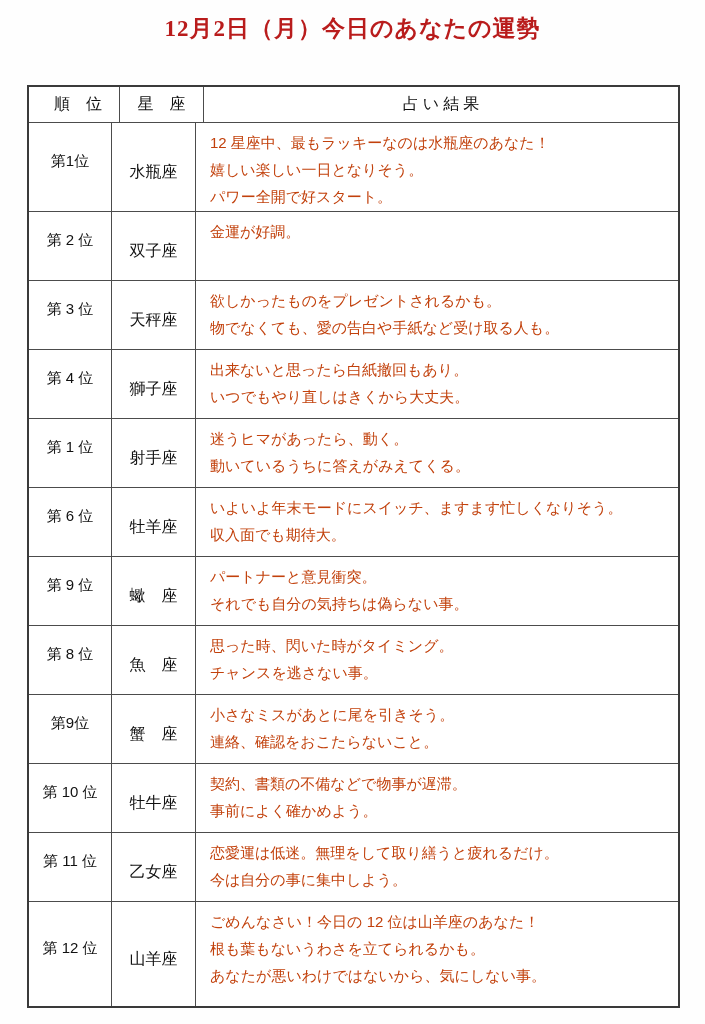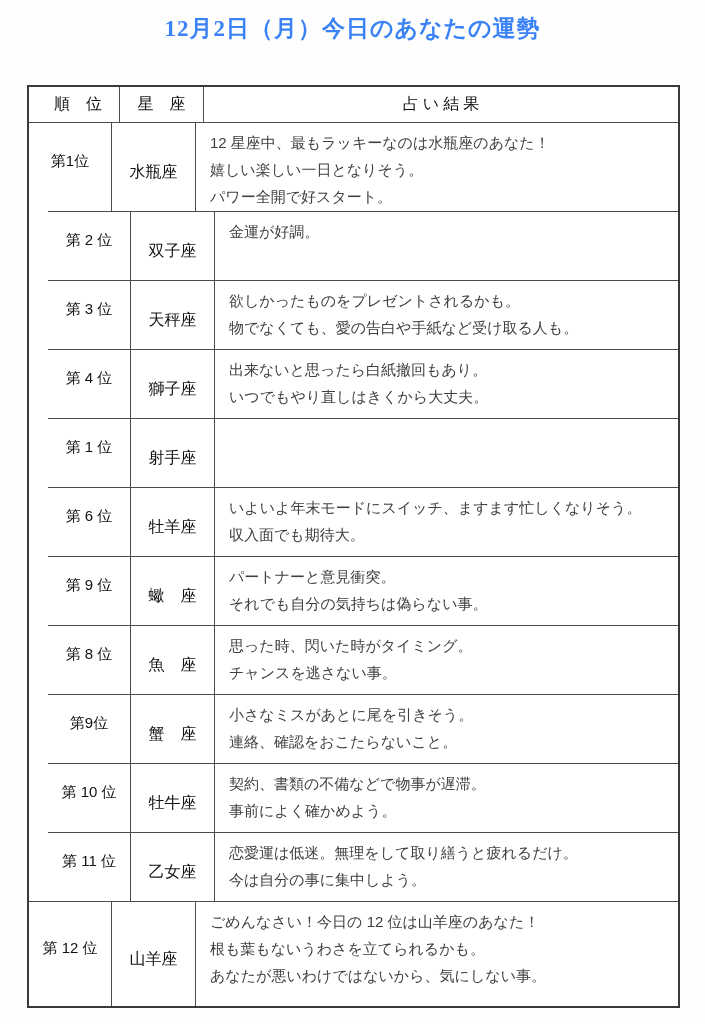--- a/index.html
+++ b/index.html
@@ -19,38 +19,38 @@
     position: absolute;
     top: 13px;
     left: 0;
     width: 100%;
     margin: 0;
     text-align: center;
     font-family: "Liberation Serif", "DejaVu Serif", serif;
     font-size: 23px;
     font-weight: bold;
     letter-spacing: 1px;
-    color: #3b82f6;
+    color: #b91c1c;
   }
   .fortune-table {
     position: absolute;
     left: 27px;
     top: 85px;
     width: 649px;
     border: 2px solid #3a3a3a;
     box-sizing: content-box;
     background: #ffffff;
   }
   .trow {
     display: flex;
     border-top: 1px solid #4c4c4c;
   }
   .trow:first-child { border-top: none; padding-left: 8px; }
   .trow.header { height: 35px; }
-  .trow.h2 { height: 68px; margin-left: 19px; }
+  .trow.h2 { height: 68px; }
   .trow.h3 { height: 88px; }
   .trow.h3b { height: 104px; }
   .cell {
     box-sizing: border-box;
     overflow: hidden;
   }
   .cell.rank {
     width: 83px;
     border-right: 1px solid #4c4c4c;
     display: flex;
@@ -74,21 +74,21 @@
   .trow.body .cell.sign { padding-top: 10px; }
   .cell.result {
     flex: 1;
     font-family: "Liberation Sans", "DejaVu Sans", sans-serif;
     font-size: 15px;
     padding: 6px 10px 0 14px;
   }
   .cell.result .line {
     line-height: 27px;
     white-space: nowrap;
-    color: #404040;
+    color: #c2410c;
   }
   .trow.header .cell {
     display: flex;
     align-items: center;
     justify-content: center;
     font-family: "Liberation Serif", "DejaVu Serif", serif;
     font-size: 16px;
     font-weight: normal;
     padding: 0;
     white-space: pre;
@@ -142,20 +142,24 @@
       <div class="cell sign">獅子座</div>
       <div class="cell result">
         <div class="line">出来ないと思ったら白紙撤回もあり。</div>
         <div class="line">いつでもやり直しはきくから大丈夫。</div>
       </div>
     </div>
 
     <div class="trow body h2">
       <div class="cell rank">第 1 位</div>
       <div class="cell sign">射手座</div>
+      <div class="cell result">
+        <div class="line">迷うヒマがあったら、動く。</div>
+        <div class="line">動いているうちに答えがみえてくる。</div>
+      </div>
     </div>
 
     <div class="trow body h2">
       <div class="cell rank">第 6 位</div>
       <div class="cell sign">牡羊座</div>
       <div class="cell result">
         <div class="line">いよいよ年末モードにスイッチ、ますます忙しくなりそう。</div>
         <div class="line">収入面でも期待大。</div>
       </div>
     </div>

